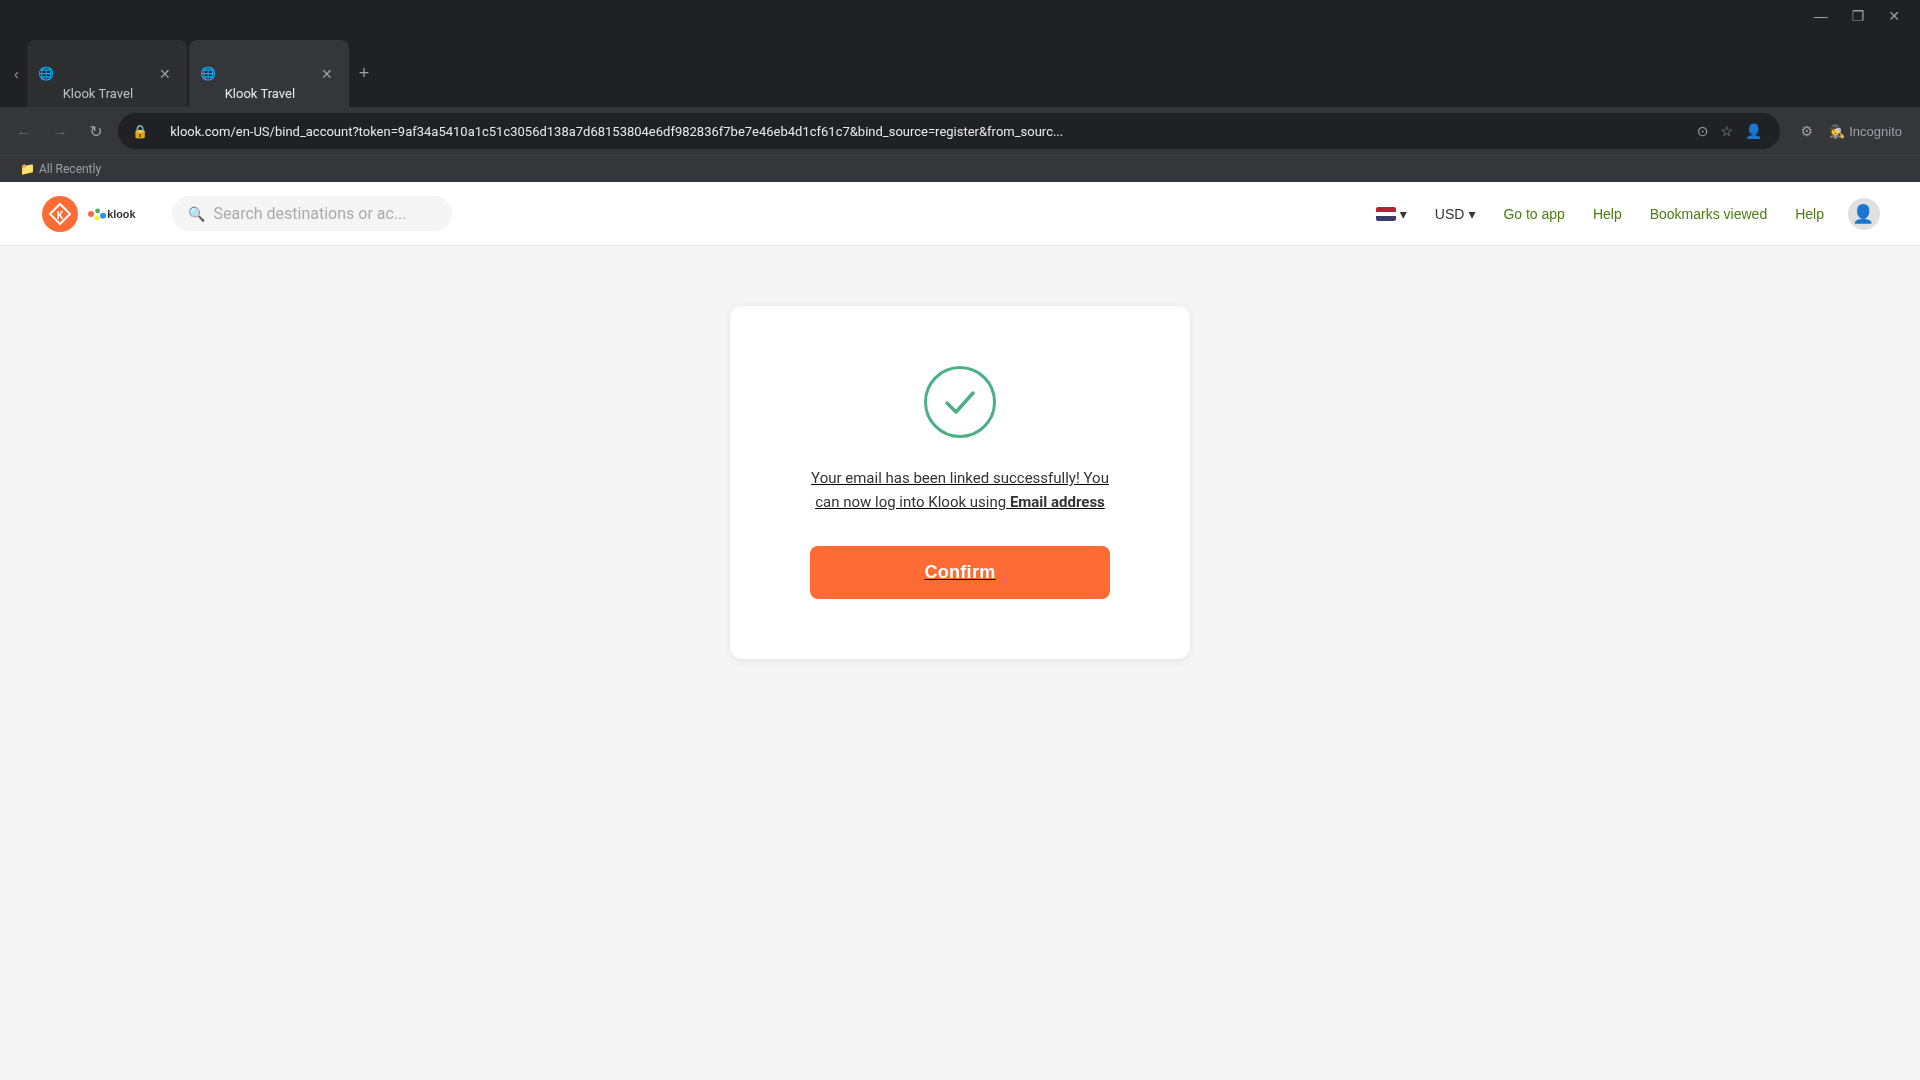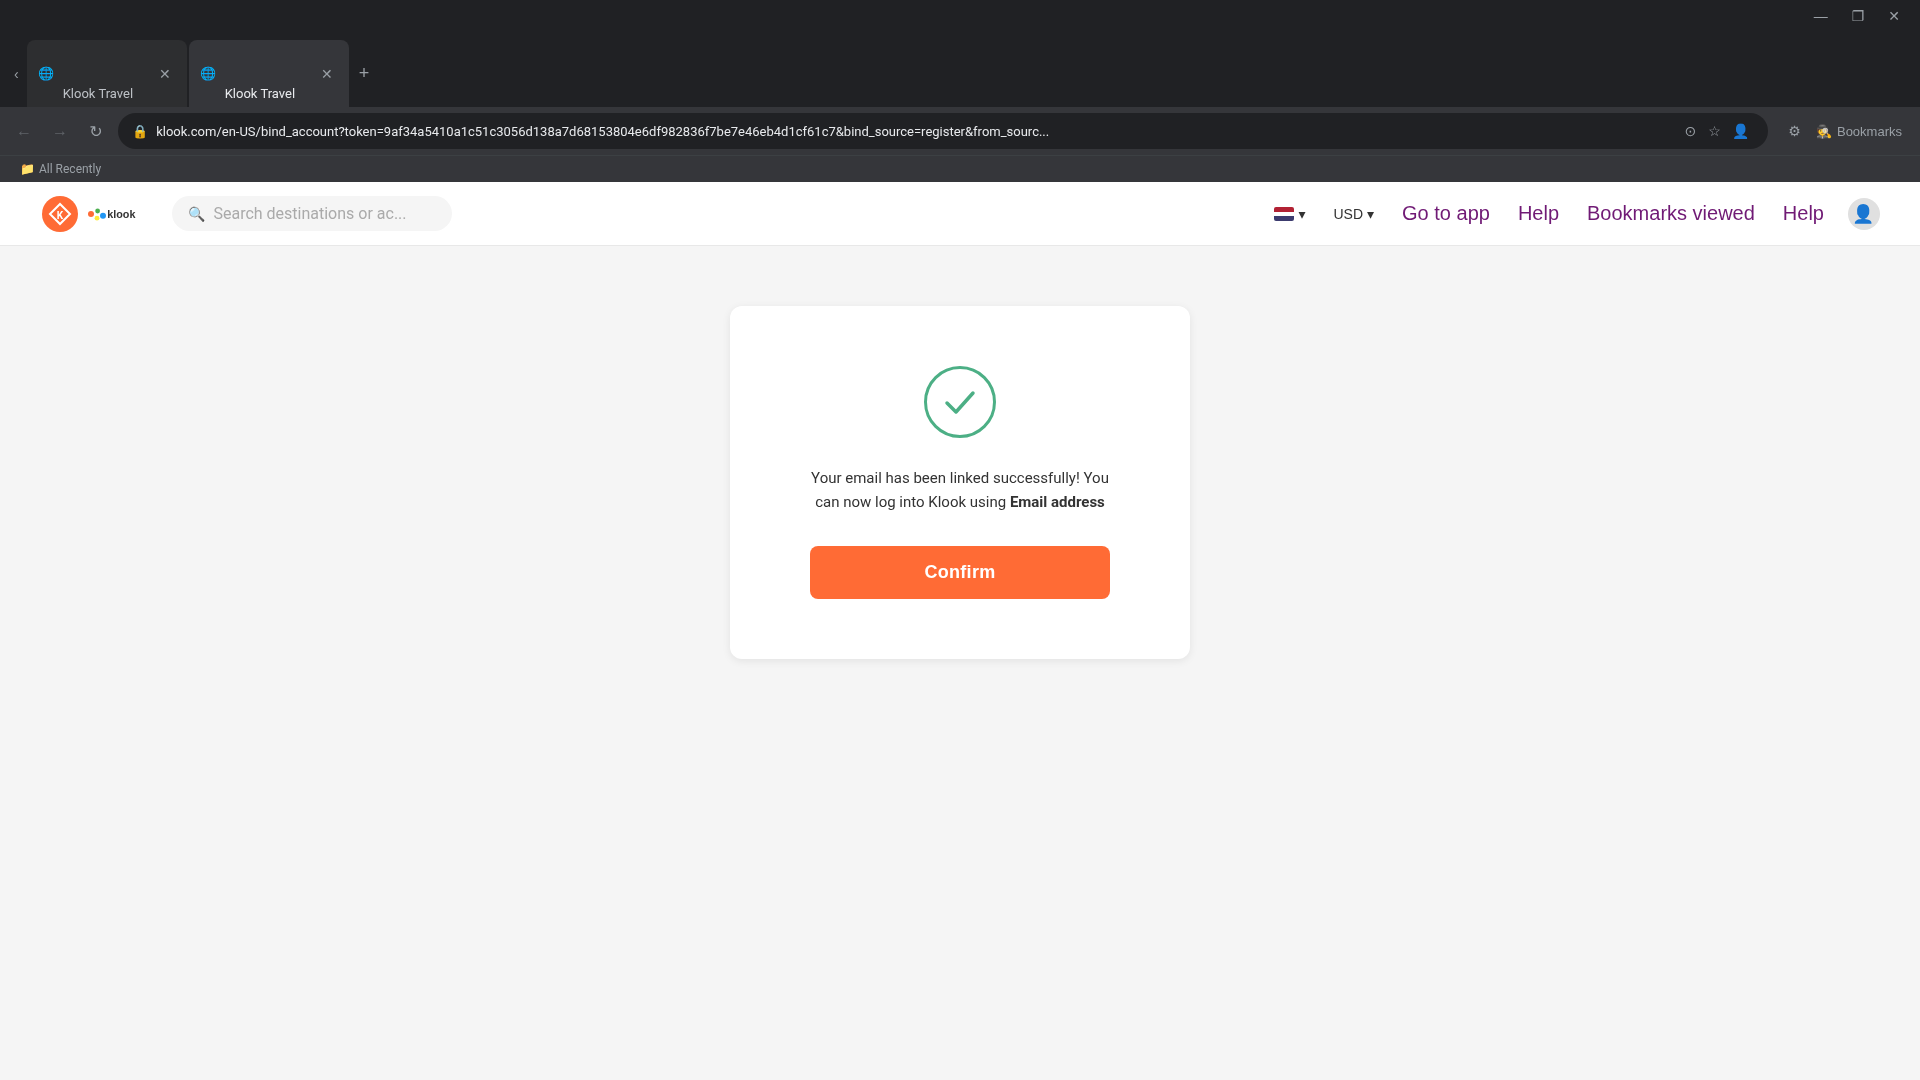--- a/index.html
+++ b/index.html
@@ -119,20 +119,21 @@
       font-size: 13px;
     }
 
     .address-text {
       flex: 1;
       color: #e8eaed;
       font-size: 13px;
       overflow: hidden;
       text-overflow: ellipsis;
       white-space: nowrap;
+      margin-left: 14px;
     }
 
     .address-bar-actions {
       display: flex;
       align-items: center;
       gap: 4px;
     }
 
     .addr-icon-btn {
       background: none;
@@ -257,22 +258,22 @@
     .flag-icon {
       width: 20px;
       height: 14px;
       background: linear-gradient(180deg, #B22234 33%, #fff 33%, #fff 66%, #3C3B6E 66%);
       border-radius: 2px;
       position: relative;
       overflow: hidden;
     }
 
     .nav-link {
-      font-size: 20px;
-      color: #701a75;
+      font-size: 14px;
+      color: #4d7c0f;
       text-decoration: none;
       cursor: pointer;
       background: none;
       border: none;
       padding: 4px;
     }
 
     .user-avatar {
       width: 32px;
       height: 32px;
@@ -298,20 +299,21 @@
     .success-card {
       background: #fff;
       border-radius: 12px;
       padding: 60px 80px;
       width: 460px;
       display: flex;
       flex-direction: column;
       align-items: center;
       gap: 0;
       box-shadow: 0 2px 8px rgba(0,0,0,0.08);
+      text-decoration: underline;
     }
 
     .success-icon-wrap {
       width: 72px;
       height: 72px;
       border-radius: 50%;
       border: 3px solid #4CAF85;
       display: flex;
       align-items: center;
       justify-content: center;
@@ -407,21 +409,21 @@
       <button class="addr-icon-btn">⊙</button>
       <button class="addr-icon-btn">☆</button>
       <button class="addr-icon-btn">👤</button>
     </div>
   </div>
 
   <div class="browser-actions">
     <button class="addr-icon-btn">⚙</button>
     <button class="profile-btn">
       <span>🕵</span>
-      <span>Bookmarks</span>
+      <span>Incognito</span>
     </button>
   </div>
 </div>
 
 <div class="bookmarks-bar">
   <div class="bookmark-item">
     <span>📁</span>
     <span>All Recently</span>
   </div>
 </div>

